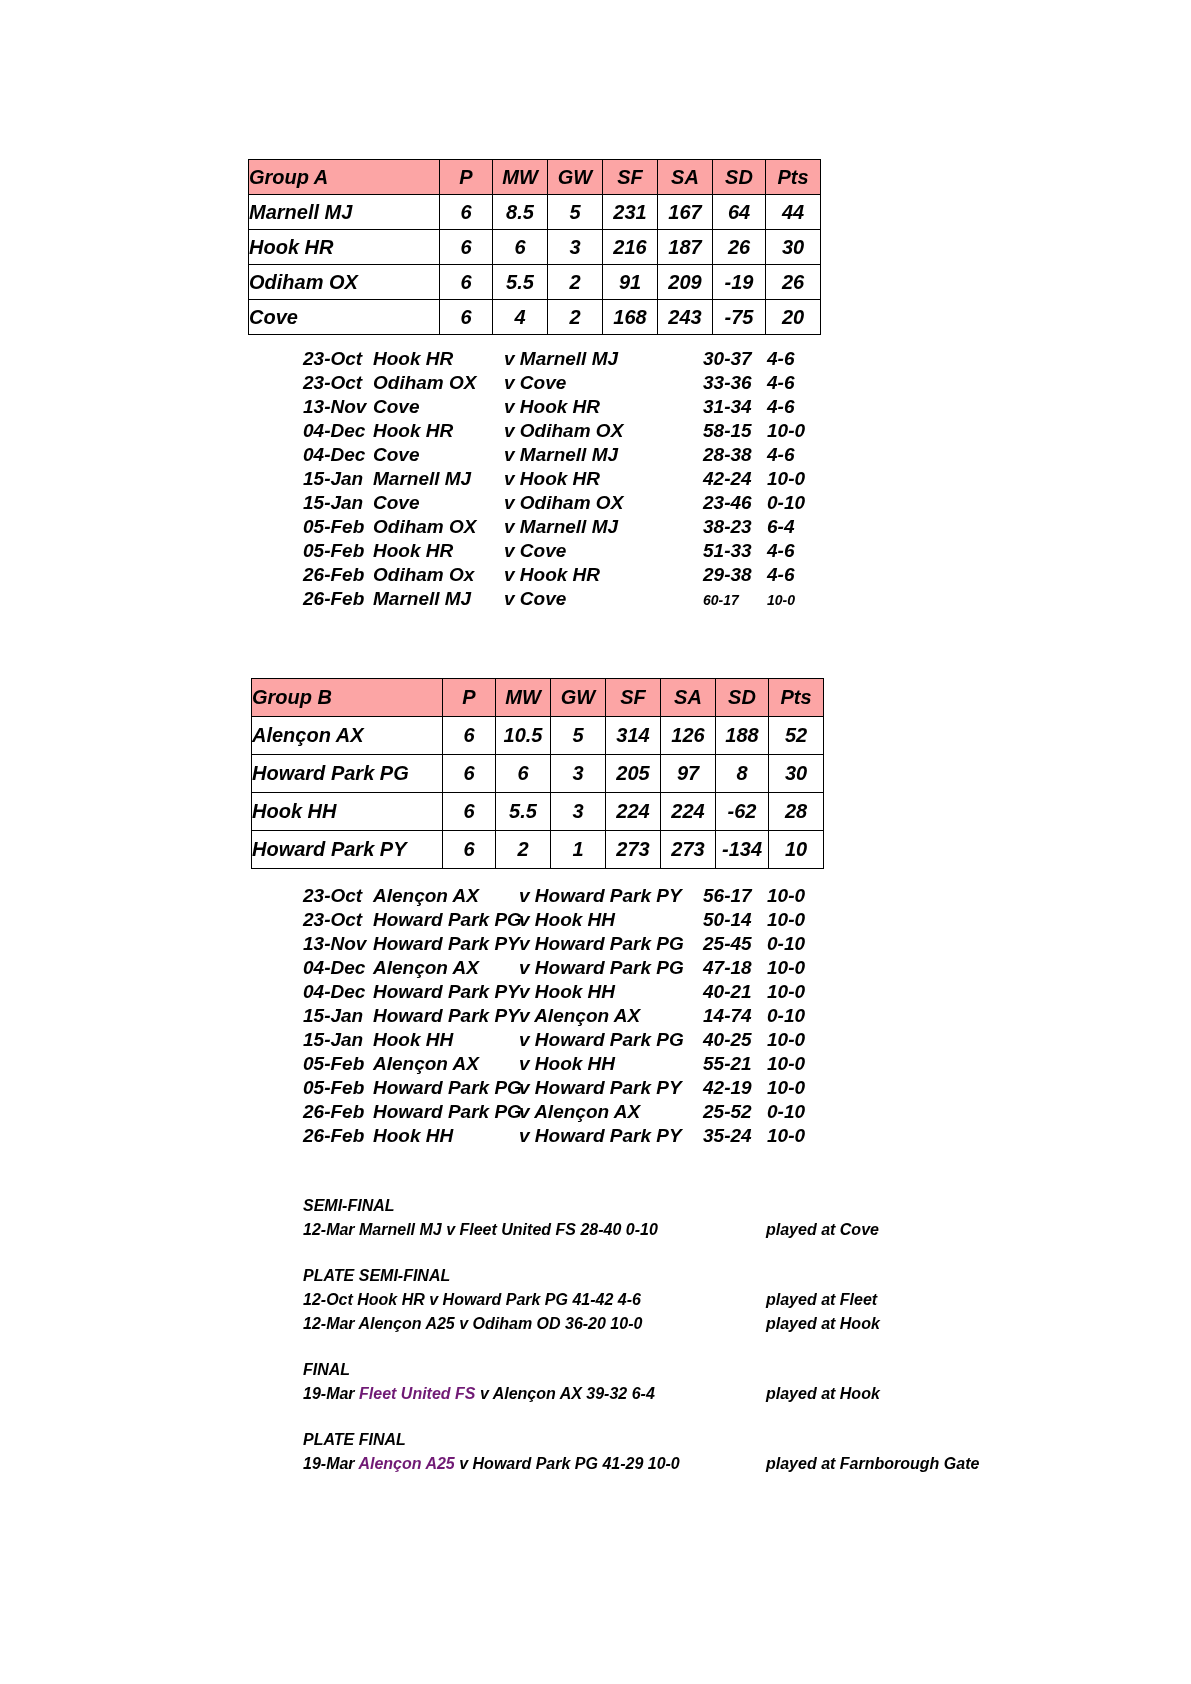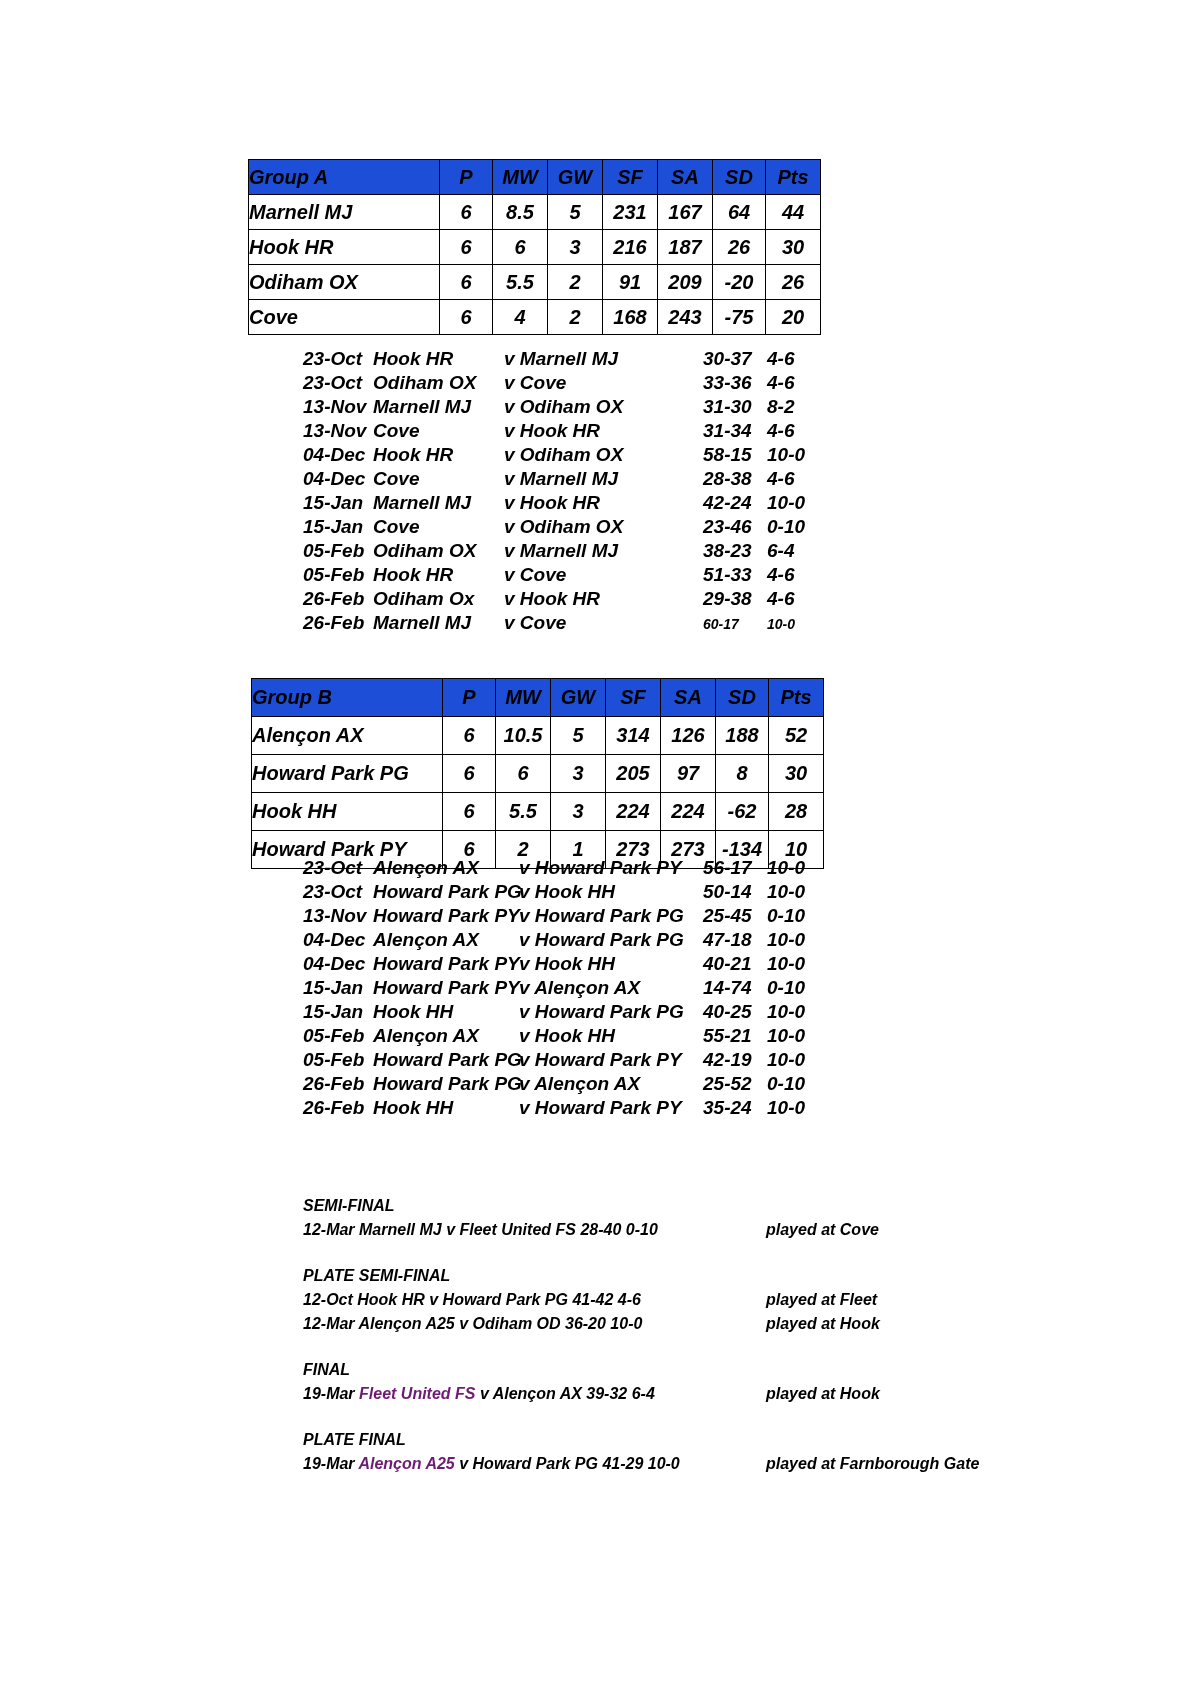--- a/index.html
+++ b/index.html
@@ -32,21 +32,21 @@
   table.standings td, table.standings th {
     border: 1.5px solid #000000;
     font-style: italic;
     font-weight: bold;
     font-size: 20px;
     padding: 0;
     height: 34px;
     vertical-align: middle;
   }
   table.standings thead td {
-    background: #1d4ed8;
+    background: #fca5a5;
   }
   td.team-col {
     width: 190px;
     text-align: left;
     padding-left: 10px;
   }
   td.num-col {
     width: 52px;
     text-align: center;
   }
@@ -71,21 +71,21 @@
   
   .fixtures {
     position: absolute;
     font-style: italic;
     font-weight: bold;
     font-size: 19px;
     line-height: 24px;
     white-space: nowrap;
   }
   #group-a-fixtures { left: 303px; top: 347px; }
-  #group-b-fixtures { left: 303px; top: 856px; }
+  #group-b-fixtures { left: 303px; top: 884px; }
 
   .fx-row {
     display: block;
     height: 24px;
   }
   .fx-date {
     display: inline-block;
     width: 70px;
   }
   .fx-home {
@@ -184,40 +184,39 @@
         <td class="num-col">26</td>
         <td class="num-col">30</td>
       </tr>
       <tr>
         <td class="team-col">Odiham OX</td>
         <td class="num-col">6</td>
         <td class="num-col">5.5</td>
         <td class="num-col">2</td>
         <td class="num-col">91</td>
         <td class="num-col">209</td>
-        <td class="num-col">-20</td>
+        <td class="num-col">-19</td>
         <td class="num-col">26</td>
       </tr>
       <tr>
         <td class="team-col">Cove</td>
         <td class="num-col">6</td>
         <td class="num-col">4</td>
         <td class="num-col">2</td>
         <td class="num-col">168</td>
         <td class="num-col">243</td>
         <td class="num-col">-75</td>
         <td class="num-col">20</td>
       </tr>
     </tbody>
   </table>
 
   <div class="fixtures" id="group-a-fixtures">
     <span class="fx-row"><span class="fx-date">23-Oct</span><span class="fx-home">Hook HR</span><span class="fx-away">v Marnell MJ</span><span class="fx-score">30-37</span><span class="fx-pts">4-6</span></span>
     <span class="fx-row"><span class="fx-date">23-Oct</span><span class="fx-home">Odiham OX</span><span class="fx-away">v Cove</span><span class="fx-score">33-36</span><span class="fx-pts">4-6</span></span>
-    <span class="fx-row"><span class="fx-date">13-Nov</span><span class="fx-home">Marnell MJ</span><span class="fx-away">v Odiham OX</span><span class="fx-score">31-30</span><span class="fx-pts">8-2</span></span>
     <span class="fx-row"><span class="fx-date">13-Nov</span><span class="fx-home">Cove</span><span class="fx-away">v Hook HR</span><span class="fx-score">31-34</span><span class="fx-pts">4-6</span></span>
     <span class="fx-row"><span class="fx-date">04-Dec</span><span class="fx-home">Hook HR</span><span class="fx-away">v Odiham OX</span><span class="fx-score">58-15</span><span class="fx-pts">10-0</span></span>
     <span class="fx-row"><span class="fx-date">04-Dec</span><span class="fx-home">Cove</span><span class="fx-away">v Marnell MJ</span><span class="fx-score">28-38</span><span class="fx-pts">4-6</span></span>
     <span class="fx-row"><span class="fx-date">15-Jan</span><span class="fx-home">Marnell MJ</span><span class="fx-away">v Hook HR</span><span class="fx-score">42-24</span><span class="fx-pts">10-0</span></span>
     <span class="fx-row"><span class="fx-date">15-Jan</span><span class="fx-home">Cove</span><span class="fx-away">v Odiham OX</span><span class="fx-score">23-46</span><span class="fx-pts">0-10</span></span>
     <span class="fx-row"><span class="fx-date">05-Feb</span><span class="fx-home">Odiham OX</span><span class="fx-away">v Marnell MJ</span><span class="fx-score">38-23</span><span class="fx-pts">6-4</span></span>
     <span class="fx-row"><span class="fx-date">05-Feb</span><span class="fx-home">Hook HR</span><span class="fx-away">v Cove</span><span class="fx-score">51-33</span><span class="fx-pts">4-6</span></span>
     <span class="fx-row"><span class="fx-date">26-Feb</span><span class="fx-home">Odiham Ox</span><span class="fx-away">v Hook HR</span><span class="fx-score">29-38</span><span class="fx-pts">4-6</span></span>
     <span class="fx-row small"><span class="fx-date">26-Feb</span><span class="fx-home">Marnell MJ</span><span class="fx-away">v Cove</span><span class="fx-score">60-17</span><span class="fx-pts">10-0</span></span>
   </div>

